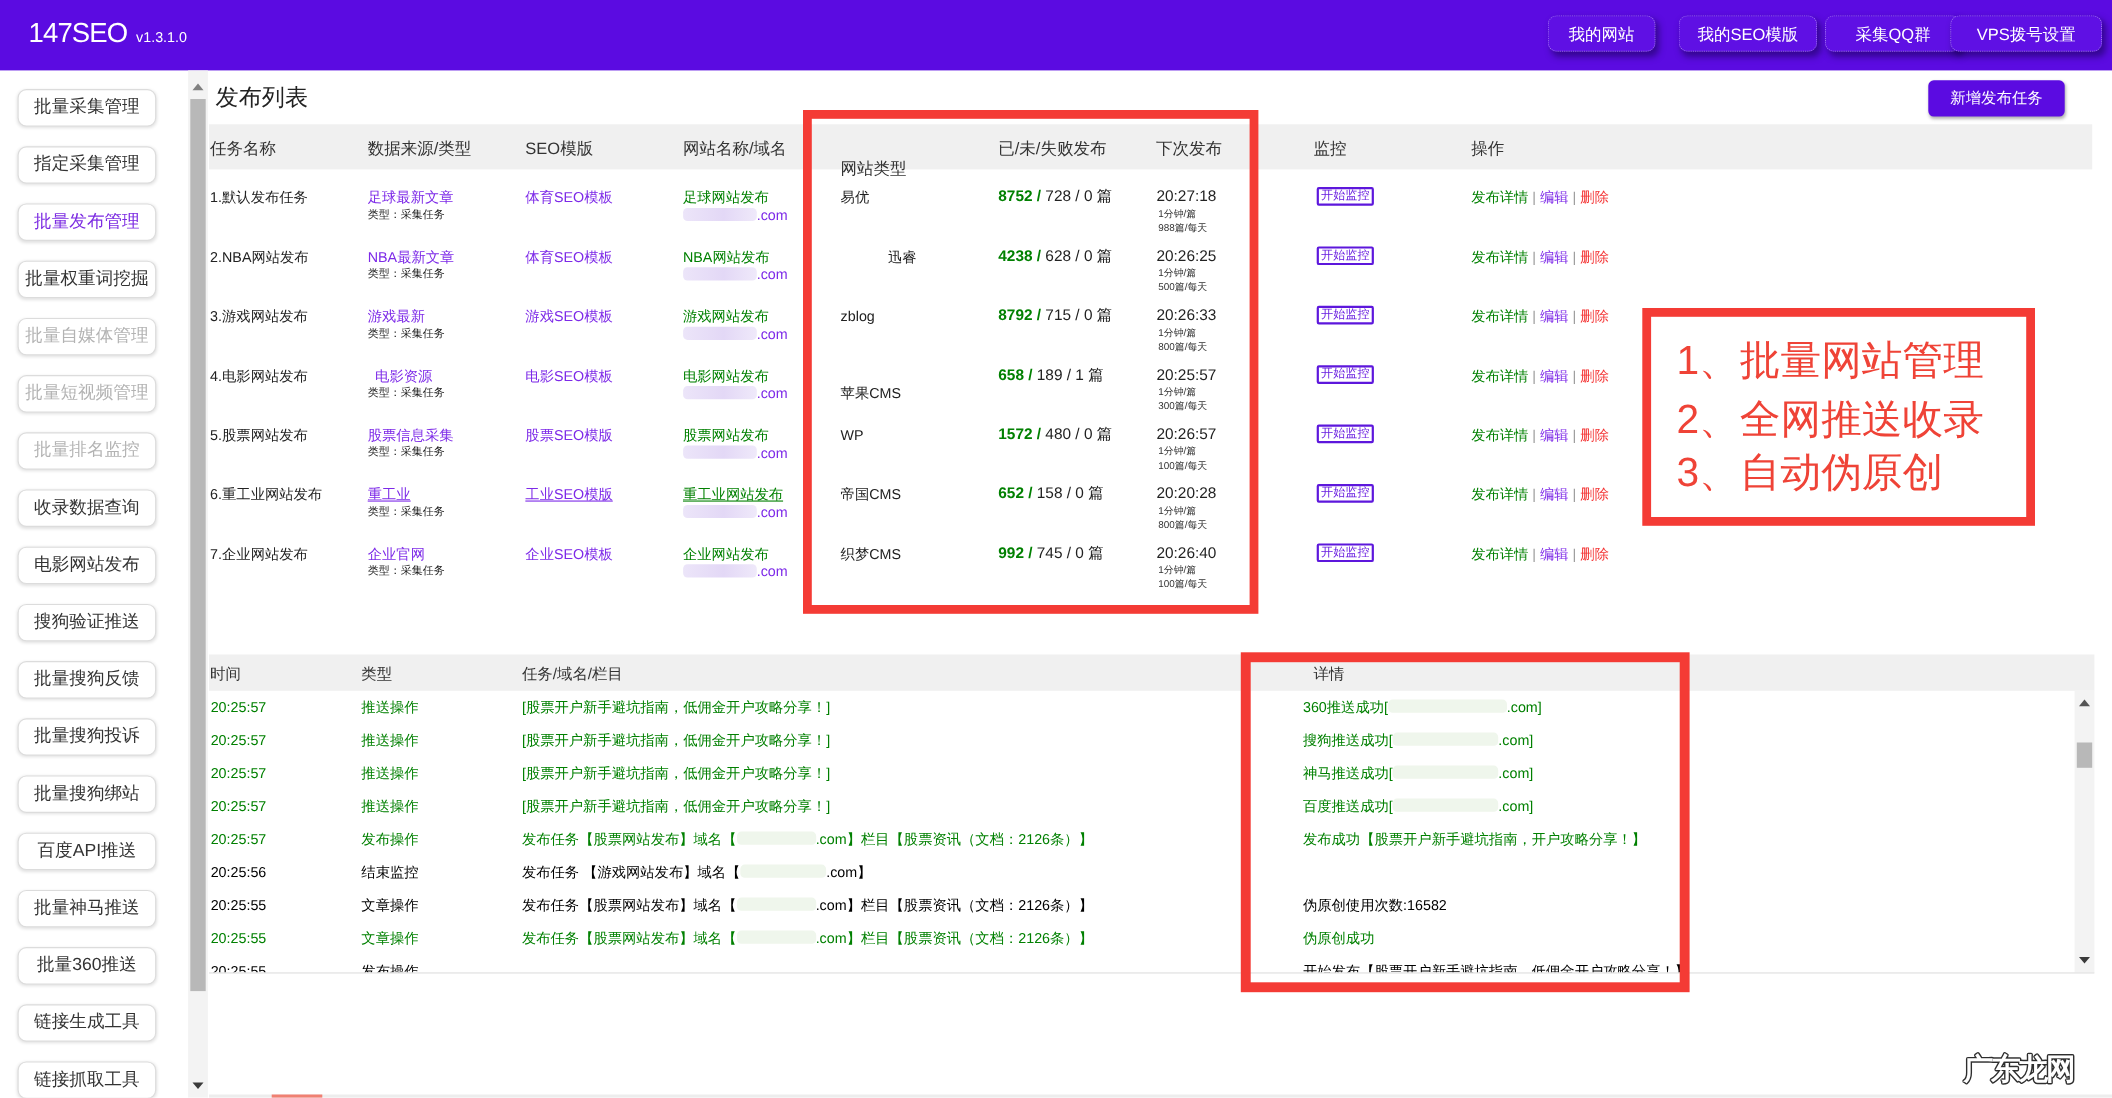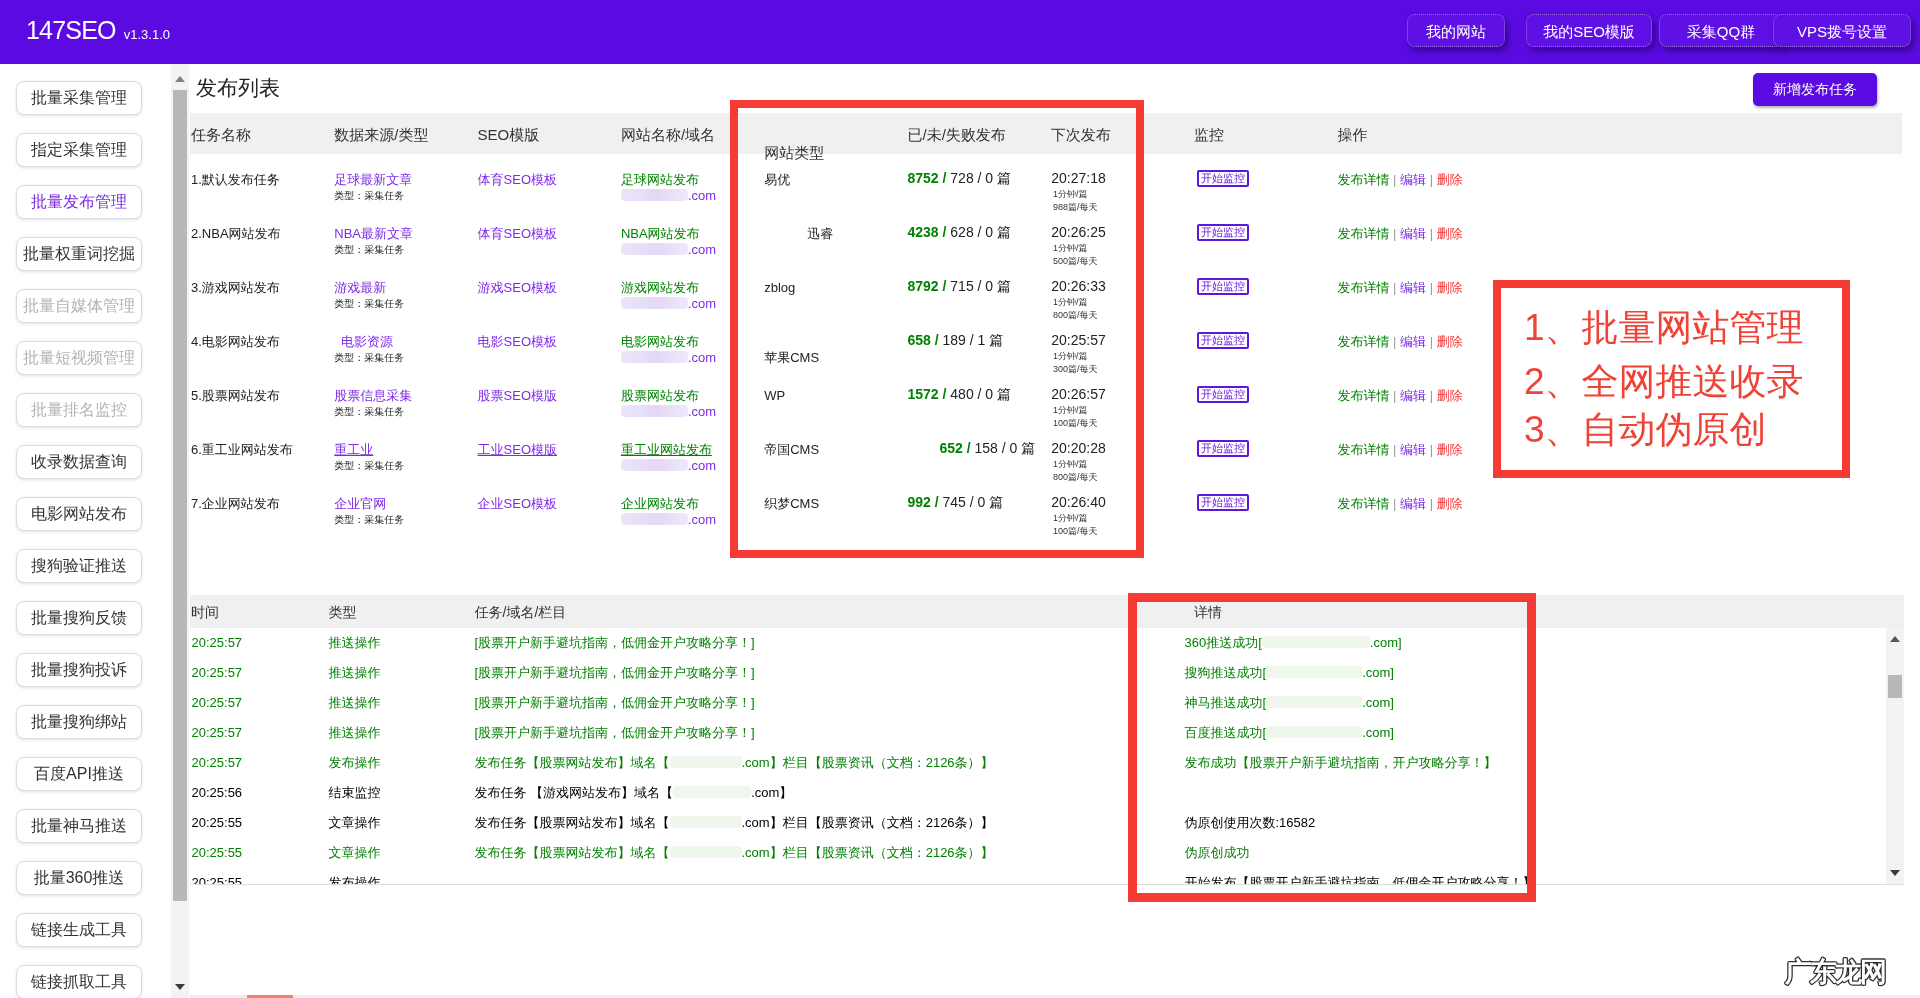--- a/index.html
+++ b/index.html
@@ -164,21 +164,21 @@
     <div class="tiny abs" style="left:1053px;top:417px;">100篇/每天</div>
     <div class="mon" style="left:1197px;top:386px;">开始监控</div>
     <div class="c" style="left:1337.4px;top:388px;"><span class="grn">发布详情</span> <span class="gray">|</span> <span class="pur">编辑</span> <span class="gray">|</span> <span class="red">删除</span></div>
     <div class="c" style="left:191px;top:442px;">6.重工业网站发布</div>
     <div class="c pur" style="left:334.3px;top:442px;text-decoration:underline;">重工业</div>
     <div class="c sub" style="left:334.3px;top:458px;">类型：采集任务</div>
     <div class="c pur" style="left:477.6px;top:442px;text-decoration:underline;">工业SEO模版</div>
     <div class="c grn" style="left:620.9px;top:442px;text-decoration:underline;">重工业网站发布</div>
     <div class="c pur" style="left:620.9px;top:458px;"><span class="blob pu" style="width:67px;"></span>.com</div>
     <div class="c" style="left:764.2px;top:442px;">帝国CMS</div>
-    <div class="c" style="left:907.5px;top:439.5px;font-size:14px;line-height:16px;margin-left:32px;"><b class="grn">652 / </b>158 / 0 篇</div>
+    <div class="c" style="left:907.5px;top:439.5px;font-size:14px;line-height:16px;"><b class="grn">652 / </b>158 / 0 篇</div>
     <div class="c" style="left:1051.3px;top:439.5px;font-size:14px;line-height:16px;">20:20:28</div>
     <div class="tiny abs" style="left:1053px;top:458px;">1分钟/篇</div>
     <div class="tiny abs" style="left:1053px;top:471px;">800篇/每天</div>
     <div class="mon" style="left:1197px;top:440px;">开始监控</div>
     <div class="c" style="left:1337.4px;top:442px;"><span class="grn">发布详情</span> <span class="gray">|</span> <span class="pur">编辑</span> <span class="gray">|</span> <span class="red">删除</span></div>
     <div class="c" style="left:191px;top:496px;">7.企业网站发布</div>
     <div class="c pur" style="left:334.3px;top:496px;">企业官网</div>
     <div class="c sub" style="left:334.3px;top:512px;">类型：采集任务</div>
     <div class="c pur" style="left:477.6px;top:496px;">企业SEO模板</div>
     <div class="c grn" style="left:620.9px;top:496px;">企业网站发布</div>

